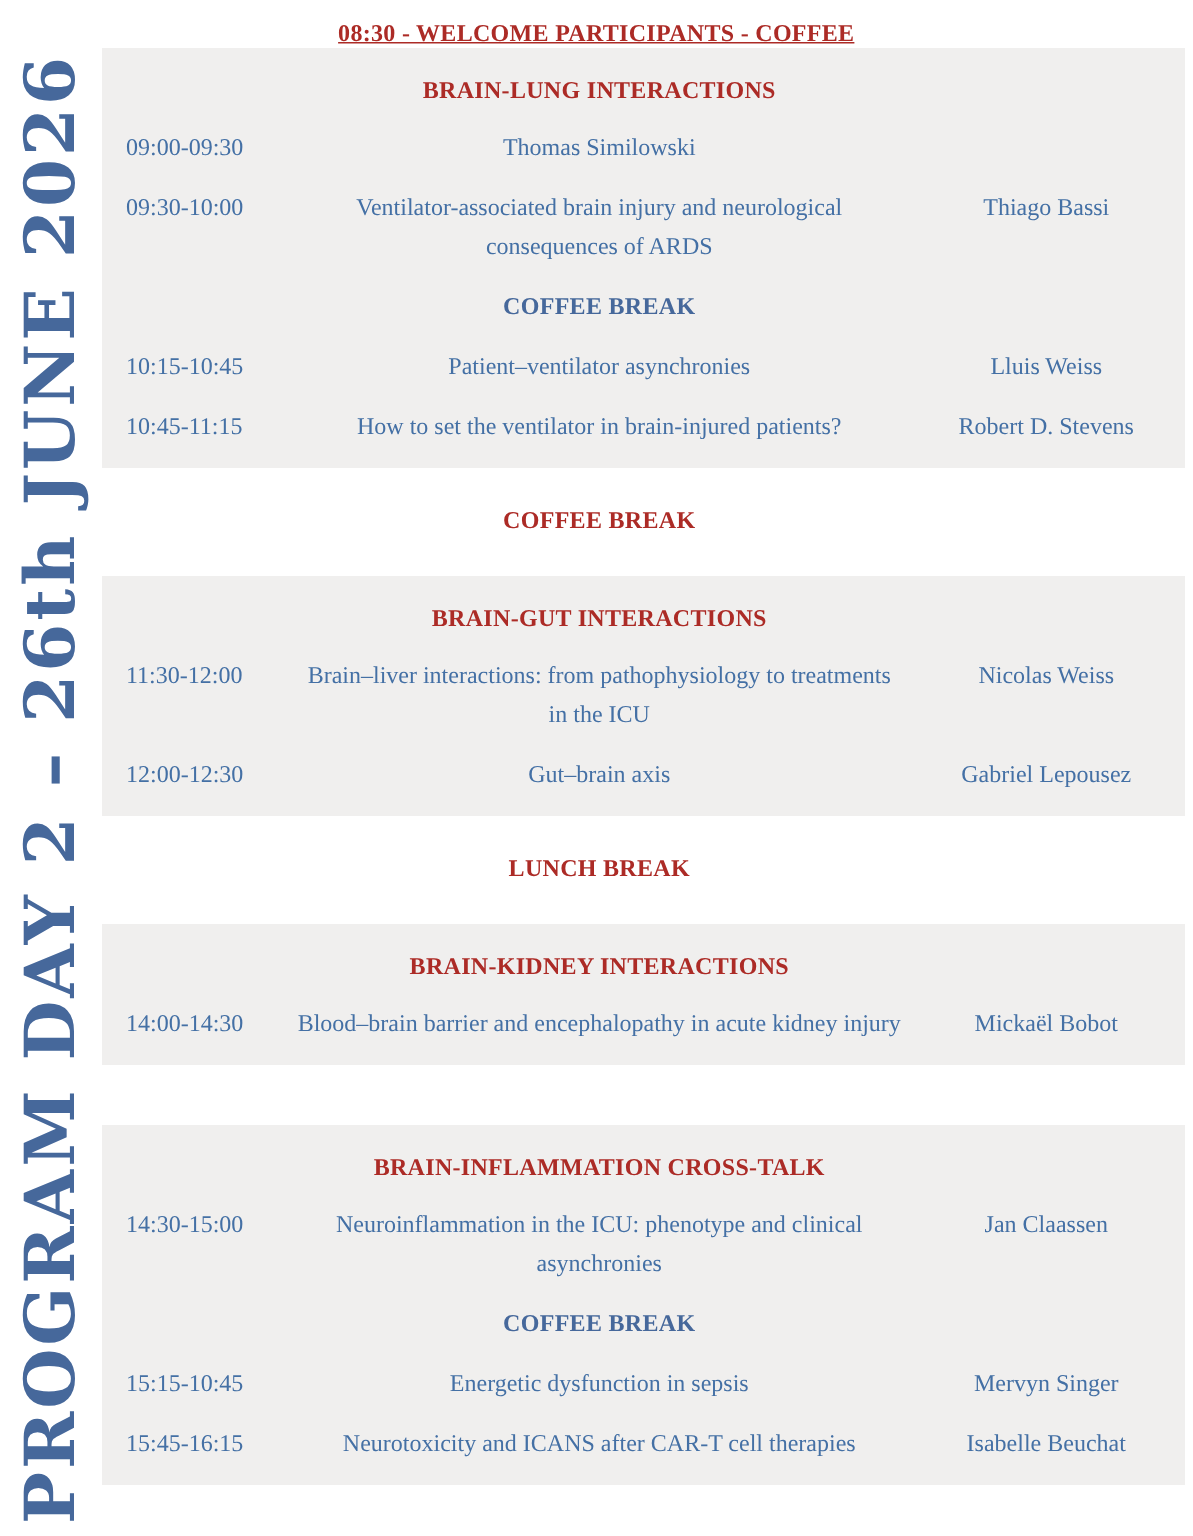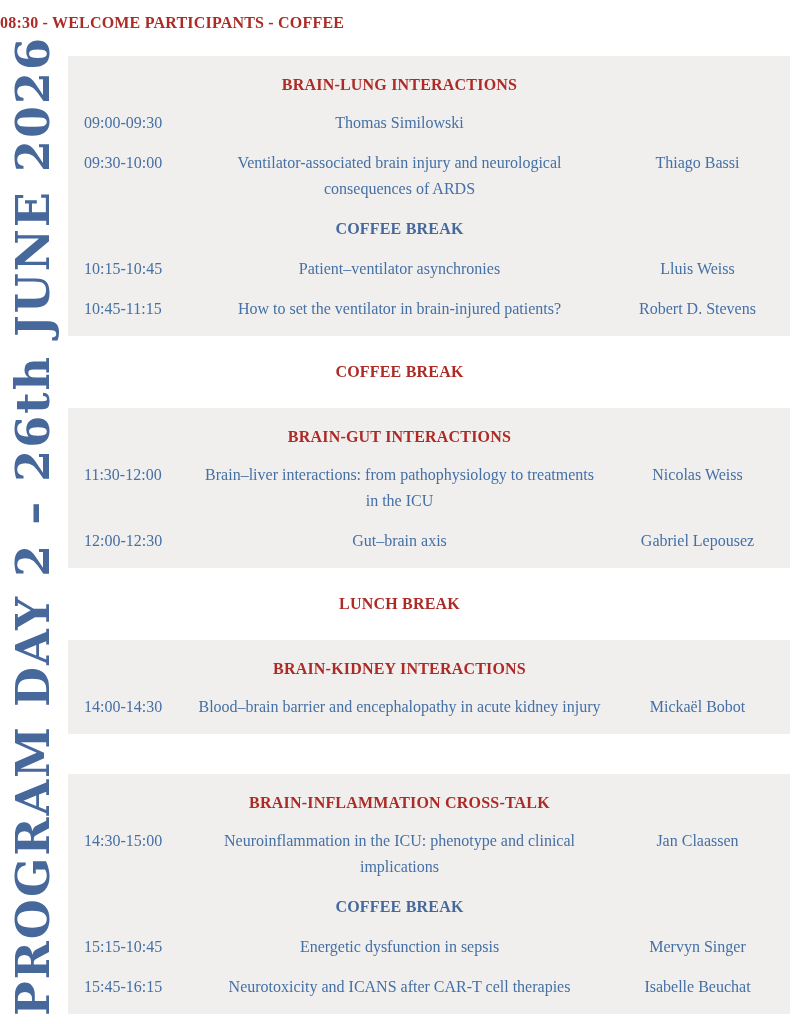--- a/index.html
+++ b/index.html
@@ -26,34 +26,36 @@
     white-space:nowrap;
     font-family:"DejaVu Serif","Liberation Serif",serif;
     font-weight:bold;
     font-size:46px;
     letter-spacing:2px;
     color:var(--dark-blue);
   }
   .banner{
     width:100%;
     padding-top:14px;
+    text-align:center;
     font-weight:bold;
     font-size:16px;
     color:var(--red);
     letter-spacing:.2px;
+    text-decoration:underline;
   }
   .content{
     margin-left:68px;
     margin-right:5px; 
   }
   .block{
     background:var(--block-bg);
     padding:16px 0 14px 0;
   }
-  .block-1{margin-top:24px;}
+  .block-1{}
   .prow{
     display:grid;
     grid-template-columns:100px 1fr 165px;
     column-gap:8px;
     padding:0 10px 0 16px;
     align-items:start;
   }
   .talk{margin-bottom:14px;gap:14px;}
   .talk:last-child{margin-bottom:0;}
   .time{
@@ -179,21 +181,21 @@
   <div class="spacer"></div>
 
   <section class="block">
     <div class="prow s-heading">
       <div class="time"></div>
       <div class="title">BRAIN-INFLAMMATION CROSS-TALK</div>
       <div class="speaker"></div>
     </div>
     <div class="prow talk">
       <div class="time">14:30-15:00</div>
-      <div class="title">Neuroinflammation in the ICU: phenotype and clinical implications</div>
+      <div class="title">Neuroinflammation in the ICU: phenotype and clinical asynchronies</div>
       <div class="speaker">Jan Claassen</div>
     </div>
     <div class="prow inner-break">
       <div class="time"></div>
       <div class="title">COFFEE BREAK</div>
       <div class="speaker"></div>
     </div>
     <div class="prow talk">
       <div class="time">15:15-10:45</div>
       <div class="title">Energetic dysfunction in sepsis</div>

